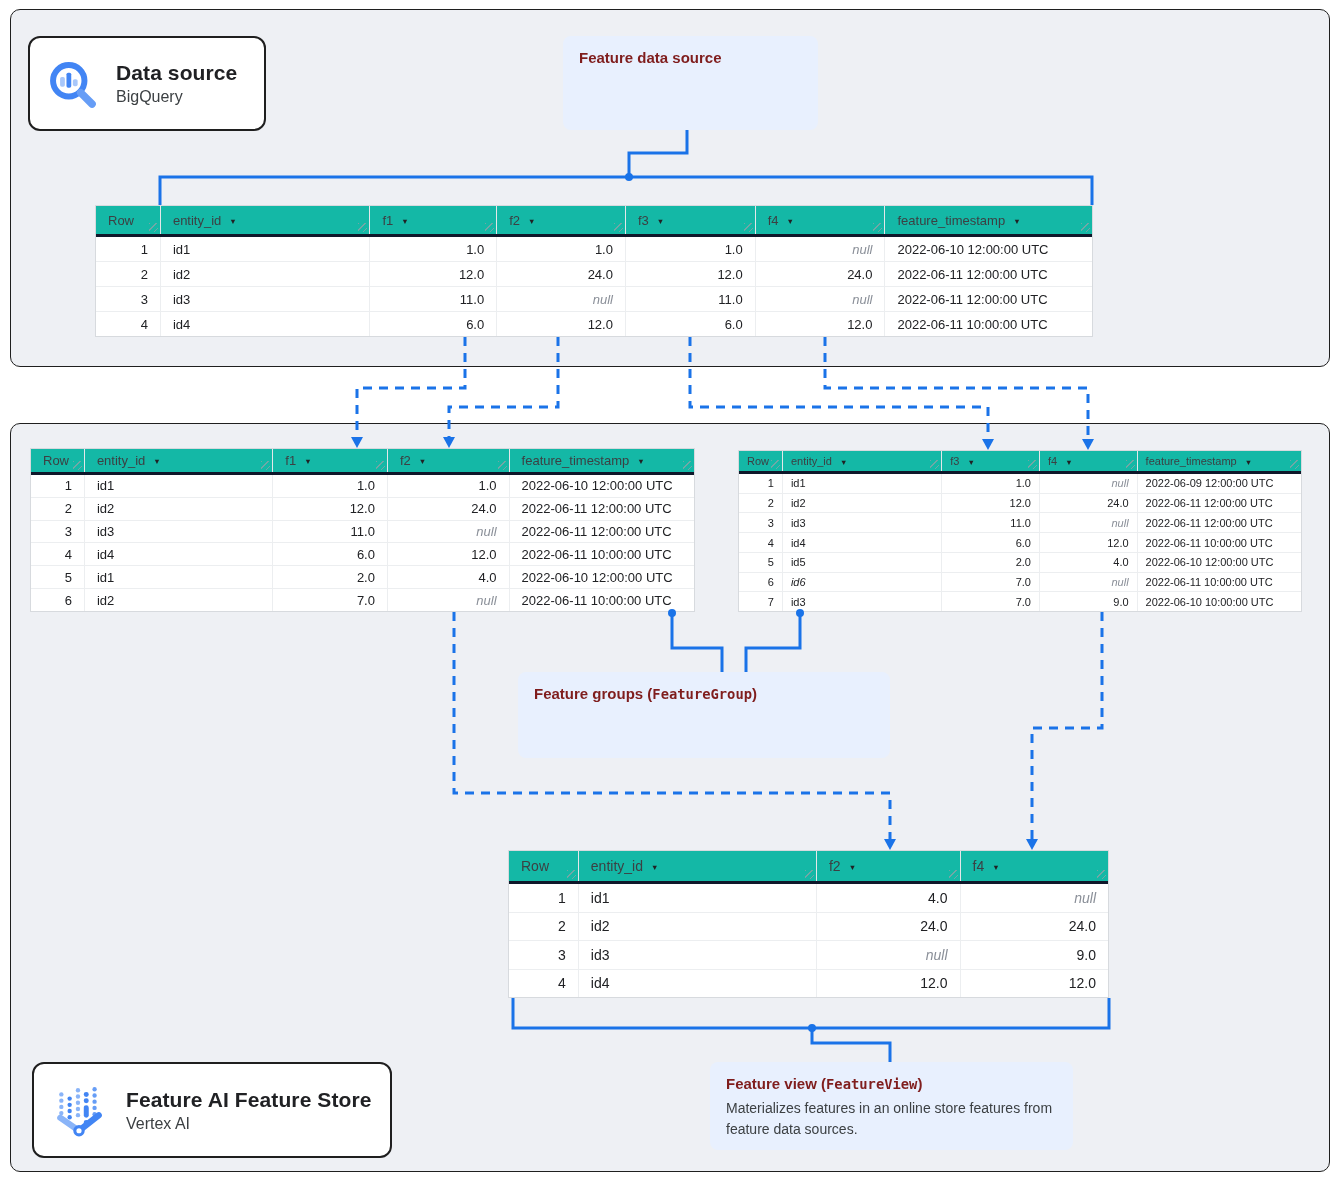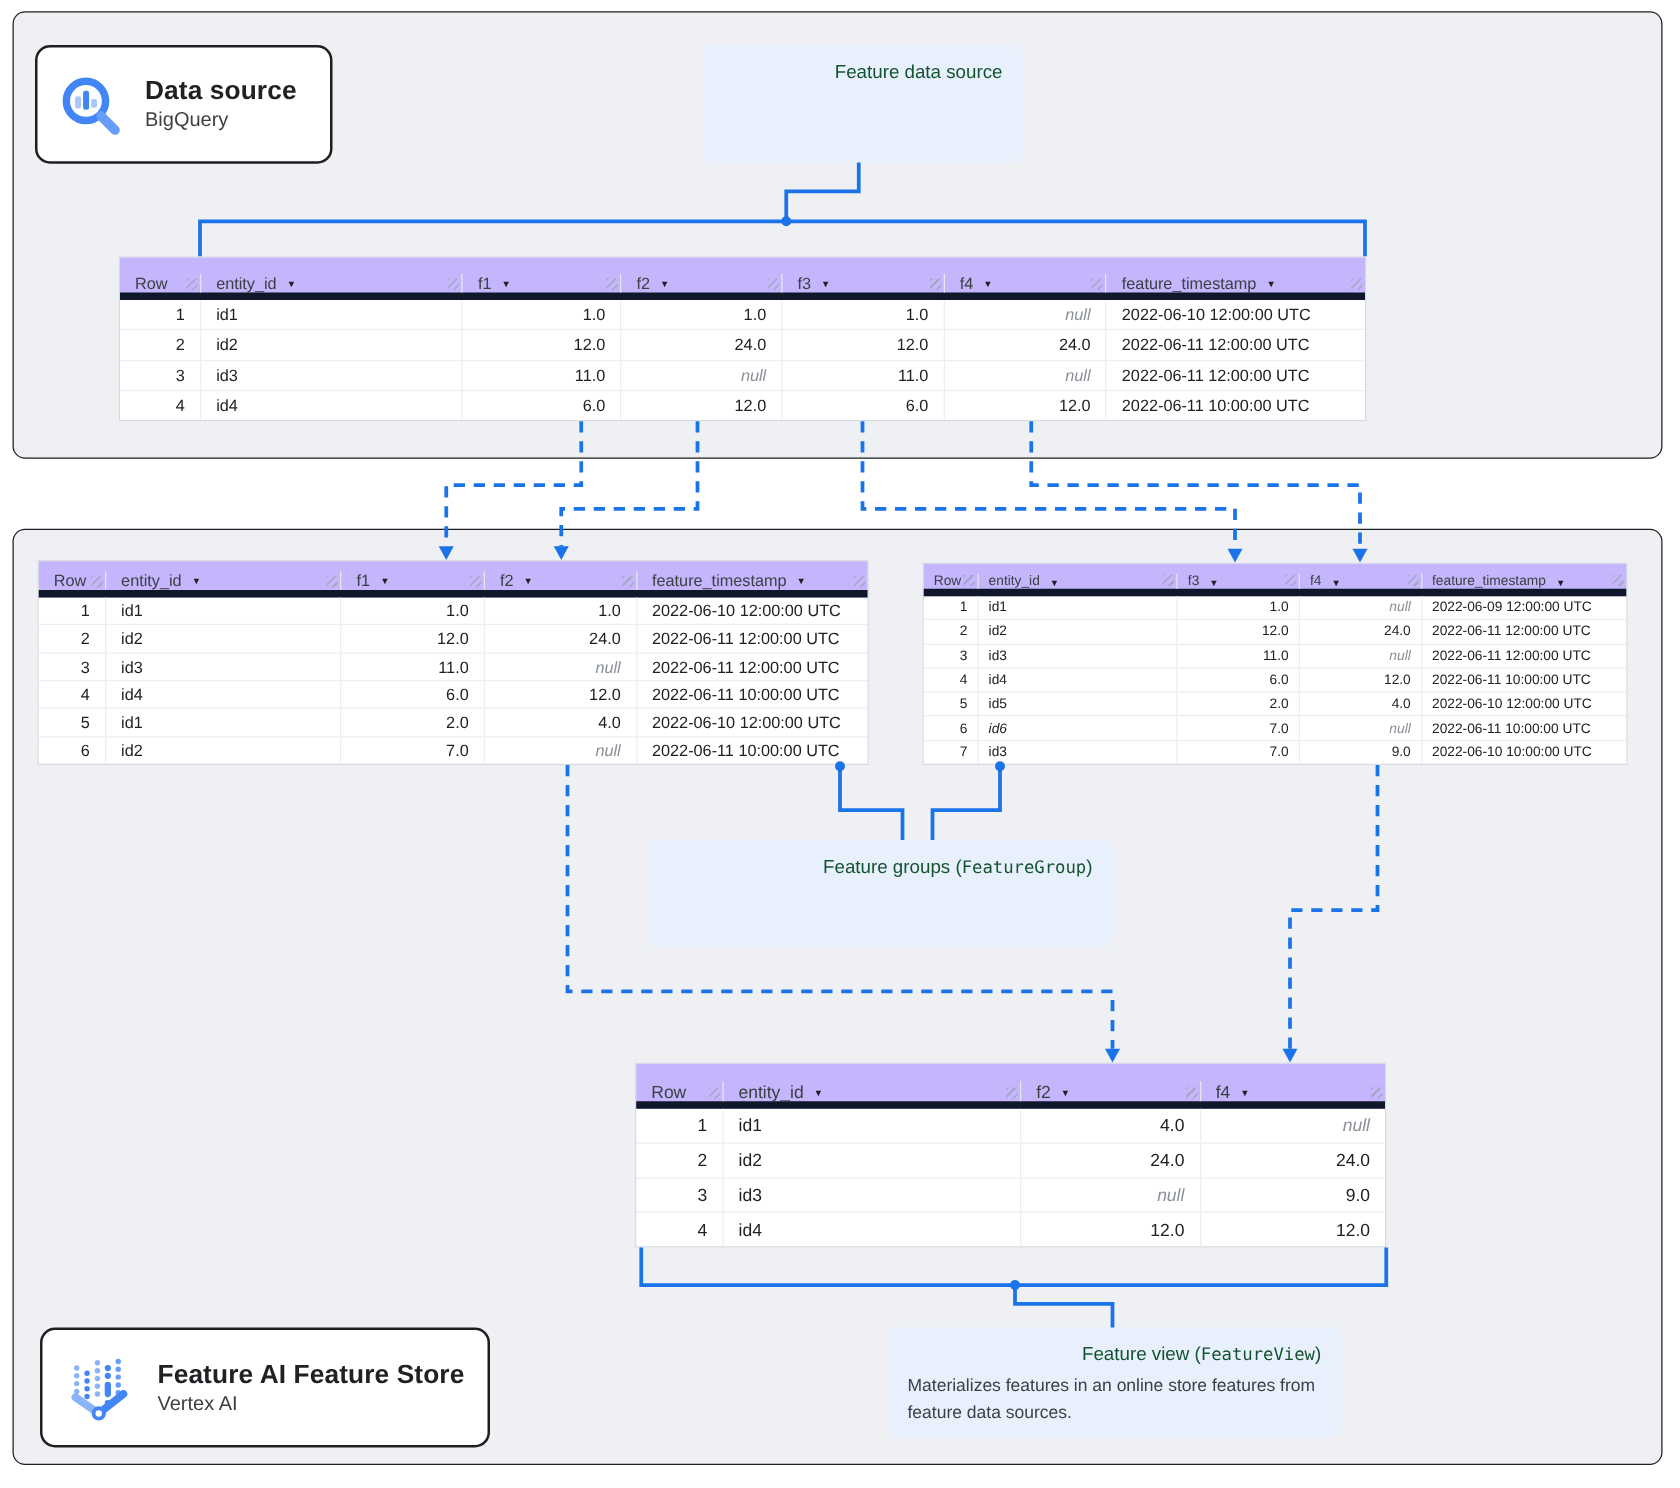--- a/index.html
+++ b/index.html
@@ -3,25 +3,25 @@
 <meta charset="utf-8">
 <style>
   html,body{margin:0;padding:0;background:#fff;}
   .stage{position:relative;width:1344px;height:1190px;background:#fff;font-family:"Liberation Sans",sans-serif;overflow:hidden;}
   .panel{position:absolute;background:#eef0f4;border:1.5px solid #1f1f1f;border-radius:10px;box-sizing:border-box;}
   .overlay{position:absolute;left:0;top:0;pointer-events:none;z-index:6;}
   .badge{position:absolute;background:#fff;border:2px solid #1f1f1f;border-radius:12px;box-sizing:border-box;display:flex;align-items:center;gap:18px;padding-left:16px;z-index:3;}
   .badge-title{font-size:21px;font-weight:700;color:#202124;letter-spacing:.1px;}
   .badge-sub{font-size:16px;color:#3c4043;margin-top:3px;}
   .callout{position:absolute;background:#e8f0fe;border-radius:8px;box-sizing:border-box;padding:13px 16px;z-index:3;}
-  .co-title{font-size:15px;font-weight:400;color:#14532d;margin-bottom:6px;text-align:right;}
+  .co-title{font-size:15px;font-weight:700;color:#7f1d1d;margin-bottom:6px;}
   .co-body{font-size:14px;color:#3c4043;line-height:1.48;}
   .mono{font-family:"DejaVu Sans Mono",monospace;font-size:0.92em;}
   .bq-table{position:absolute;background:#fff;border:1px solid #d7dade;box-sizing:border-box;display:flex;flex-direction:column;color:#202124;z-index:3;}
-  .bq-head{display:flex;background:#c4b5fd;border-bottom:6px solid #0f172a;color:#3c4043;flex:none;align-items:flex-end;}
+  .bq-head{display:flex;background:#14b8a6;border-bottom:3px solid #0f172a;color:#3c4043;flex:none;}
   .bq-th{position:relative;display:flex;align-items:center;padding:0 12px;border-right:1px solid #e4e7ea;box-sizing:border-box;}
   .bq-body{display:flex;flex-direction:column;flex:1;}
   .bq-row{display:flex;flex:1;border-bottom:1px solid #eceef0;}
   .bq-row:last-child{border-bottom:none;}
   .bq-td{display:flex;align-items:center;padding:0 12px;border-right:1px solid #eceef0;box-sizing:border-box;white-space:nowrap;overflow:hidden;}
   .bq-th:last-child,.bq-td:last-child{border-right:none;}
   .al-r{justify-content:flex-end;}
   .c-null{font-style:italic;color:#8a8f98;}
   .sort{font-size:7.5px;margin-left:8px;color:#202124;transform:translateY(.5px);}
   .rz{position:absolute;right:2px;bottom:2px;width:9px;height:9px;opacity:.7;

